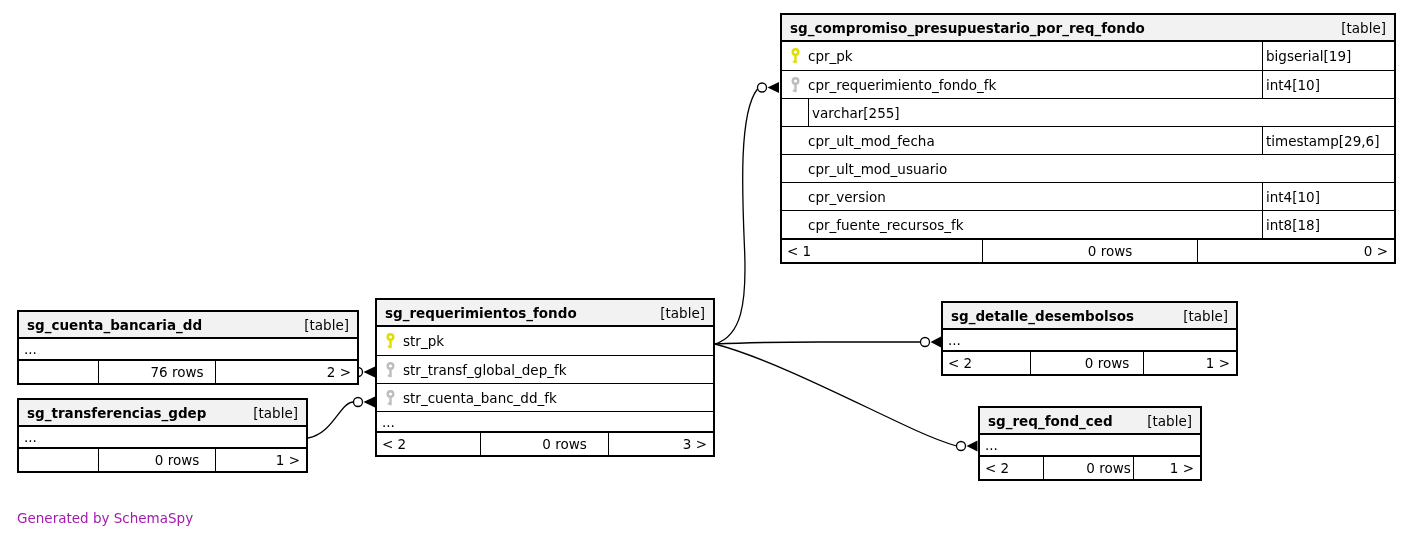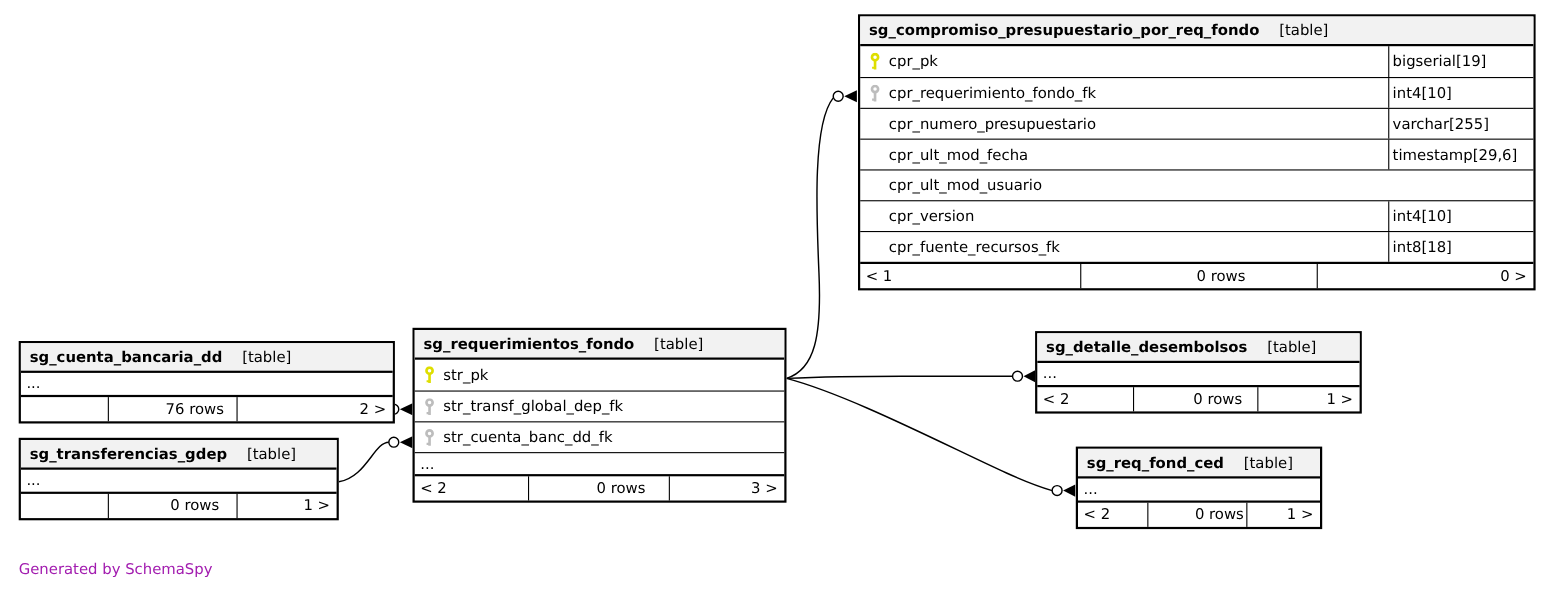--- a/index.html
+++ b/index.html
@@ -19,21 +19,21 @@
   #edges{position:absolute;left:0;top:0;pointer-events:none;}
   #edges path{stroke:var(--line);stroke-width:1.3;fill:none;}
   #edges circle{stroke:var(--line);stroke-width:1.3;fill:#ffffff;}
   #edges polygon{fill:var(--line);stroke:none;}
 
   .tbl{
     position:absolute;border:2px solid var(--border);background:#ffffff;
     font-size:13.5px;color:#000;
   }
   .thead{
-    display:flex;justify-content:flex-start;align-items:center;
+    display:flex;justify-content:space-between;align-items:center;
     height:27px;padding:0 8px;background:var(--header-bg);
     border-bottom:2px solid var(--border);white-space:nowrap;
   }
   .title{font-weight:bold;}
   .badge{font-weight:normal;margin-left:18px;}
   .trow{display:flex;align-items:center;height:28px;border-top:1px solid var(--border);white-space:nowrap;}
   .thead + .trow{border-top:none;}
   .keycell{flex:none;width:26px;padding-left:8px;display:flex;align-items:center;}
   .keycell svg{display:block;}
   .key.pk{color:var(--pk);}
@@ -139,21 +139,20 @@
             <circle cx="5.5" cy="4" r="2.8" fill="none" stroke="currentColor" stroke-width="2.4"></circle>
             <line x1="5.5" y1="6.5" x2="5.5" y2="15.2" stroke="currentColor" stroke-width="2.4"></line>
             <line x1="5.5" y1="13.6" x2="2.8" y2="13.6" stroke="currentColor" stroke-width="2"></line>
           </svg>
         </span>
       <span class="colname">cpr_requerimiento_fondo_fk</span>
       <span class="coltype">int4[10]</span>
     </div>
     <div class="trow">
       <span class="keycell"></span>
-      <span class="colname">cpr_numero_presupuestario</span>
       <span class="coltype">varchar[255]</span>
     </div>
     <div class="trow">
       <span class="keycell"></span>
       <span class="colname">cpr_ult_mod_fecha</span>
       <span class="coltype">timestamp[29,6]</span>
     </div>
     <div class="trow">
       <span class="keycell"></span>
       <span class="colname">cpr_ult_mod_usuario</span>

